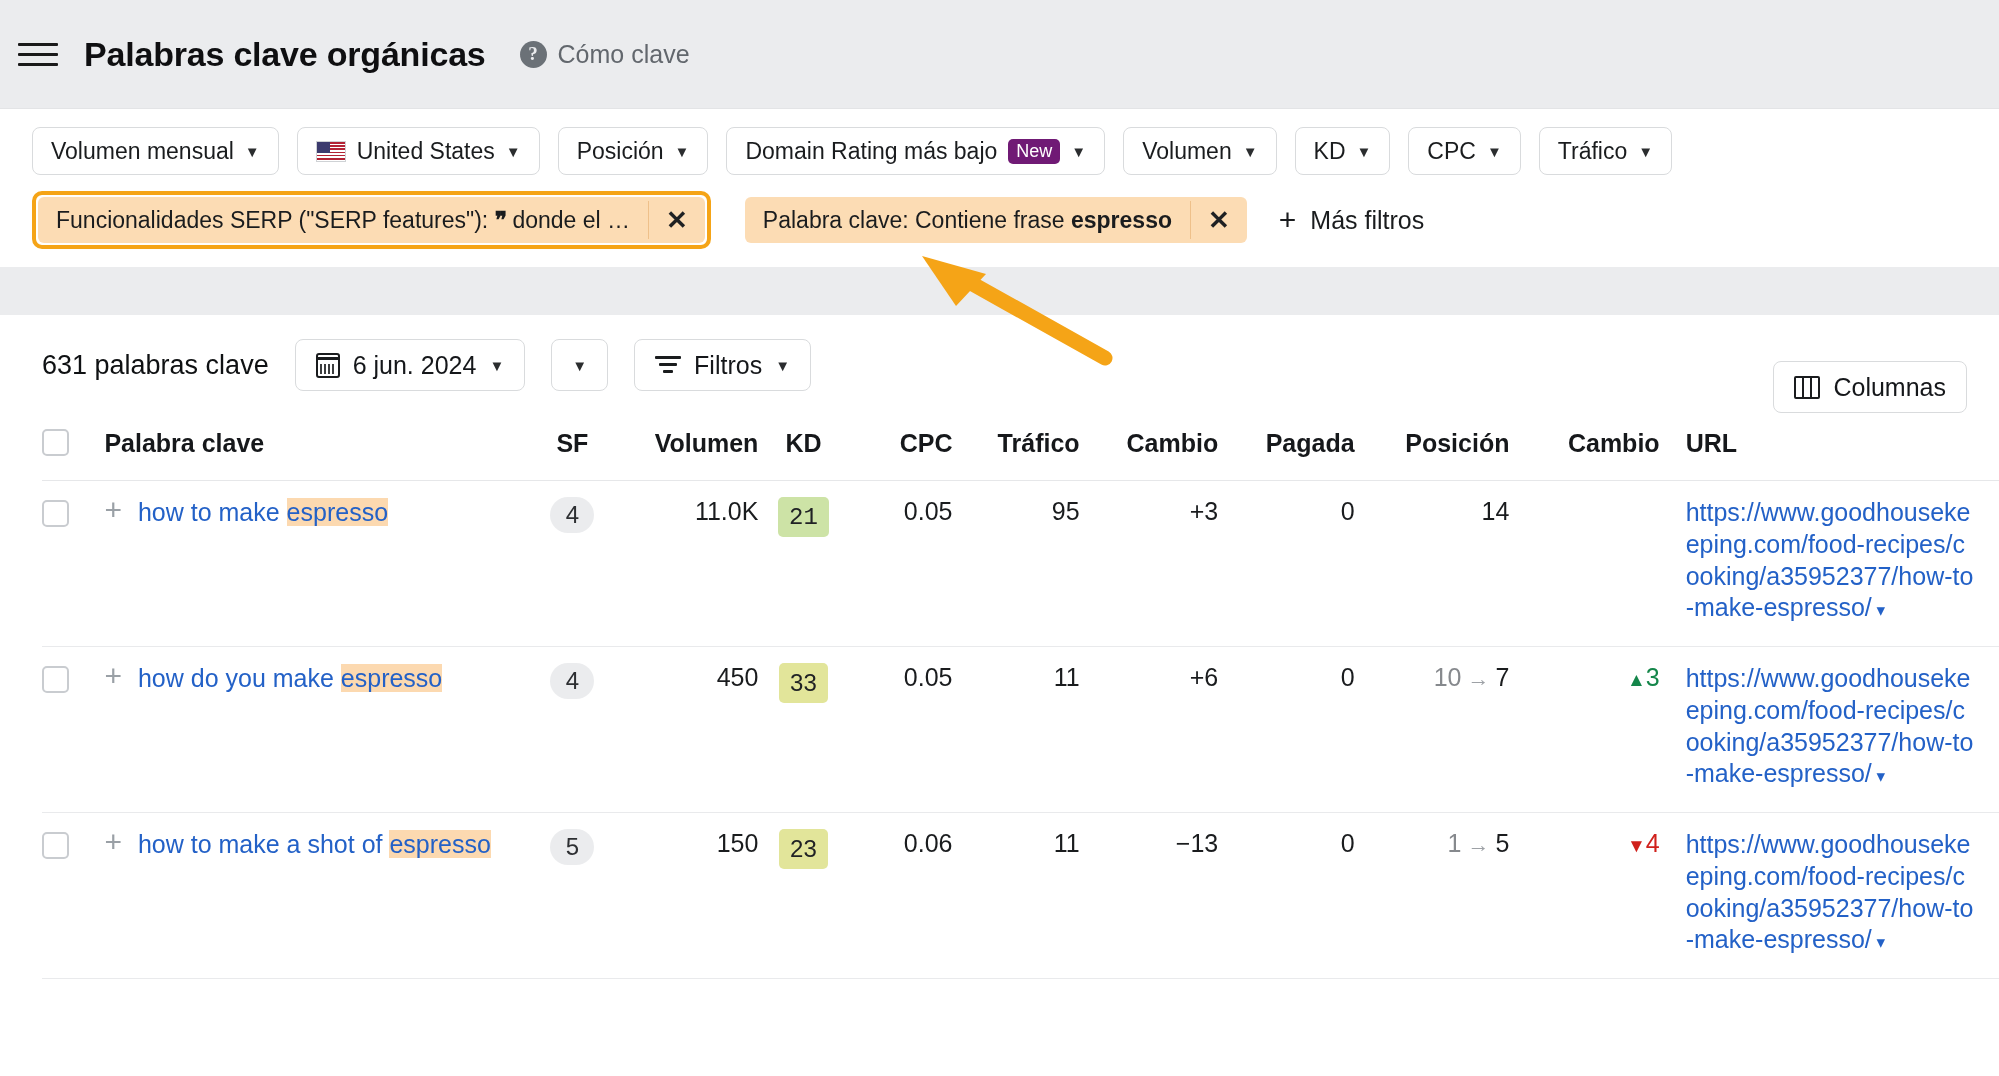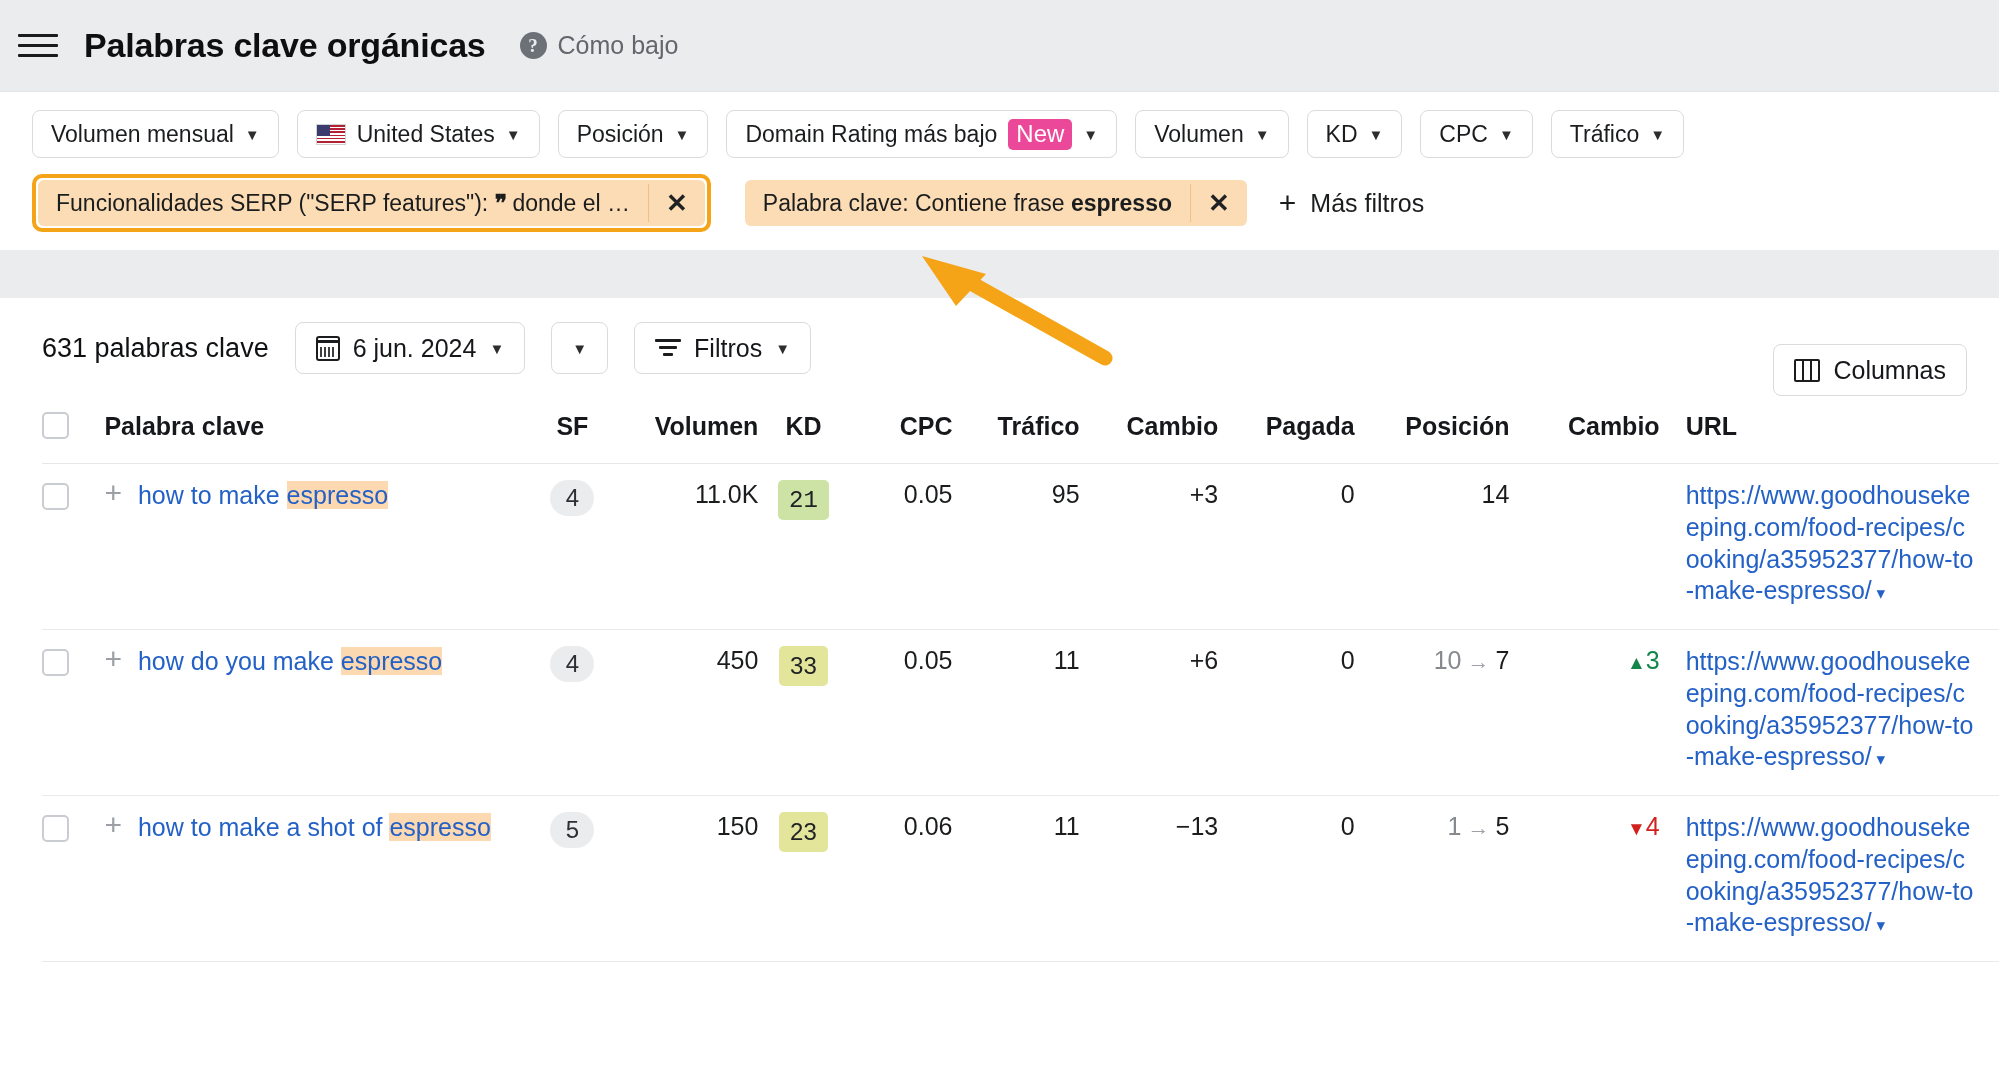--- a/index.html
+++ b/index.html
@@ -8,21 +8,21 @@
     width: 1999px;
     height: 1076px;
     overflow: hidden;
     background: #ffffff;
     font-family: "Liberation Sans", sans-serif;
     -webkit-font-smoothing: antialiased;
   }
 
   
   .page-header {
-    height: 91px;
+    height: 108px;
     background: #ebecee;
     display: flex;
     align-items: center;
     padding-left: 18px;
     gap: 26px;
   }
   .burger {
     width: 40px; height: 40px;
     display: flex; flex-direction: column;
     justify-content: center; gap: 7px;
@@ -88,23 +88,23 @@
       #b22234 0px, #b22234 1.6px,
       #ffffff 1.6px, #ffffff 3.2px
     );
   }
   .flag .canton {
     position: absolute; left: 0; top: 0;
     width: 13px; height: 11px;
     background: #3c3b6e;
   }
   .badge-new {
-    background: #ec4899;
+    background: #701a75;
     color: #ffffff;
-    font-size: 24px;
+    font-size: 18px;
     border-radius: 5px;
     padding: 3px 8px 4px;
     line-height: 1;
   }
 
   
   .chip-row {
     display: flex; align-items: center; gap: 18px;
     margin-top: 18px;
     height: 54px;
@@ -305,21 +305,21 @@
 
 <div class="page-header">
   <div class="burger">
     <i></i>
       <i></i>
       <i></i>
   </div>
   <div class="page-title">Palabras clave orgánicas</div>
   <div class="howto">
     <span class="qmark">?</span>
-    <span class="howto-label">Cómo bajo</span>
+    <span class="howto-label">Cómo clave</span>
   </div>
 </div>
 
 <div class="filter-panel">
 
   <div class="filter-row">
     <div class="fbtn">
       <span>Volumen mensual</span>
       <span class="caret">▼</span>
     </div>

